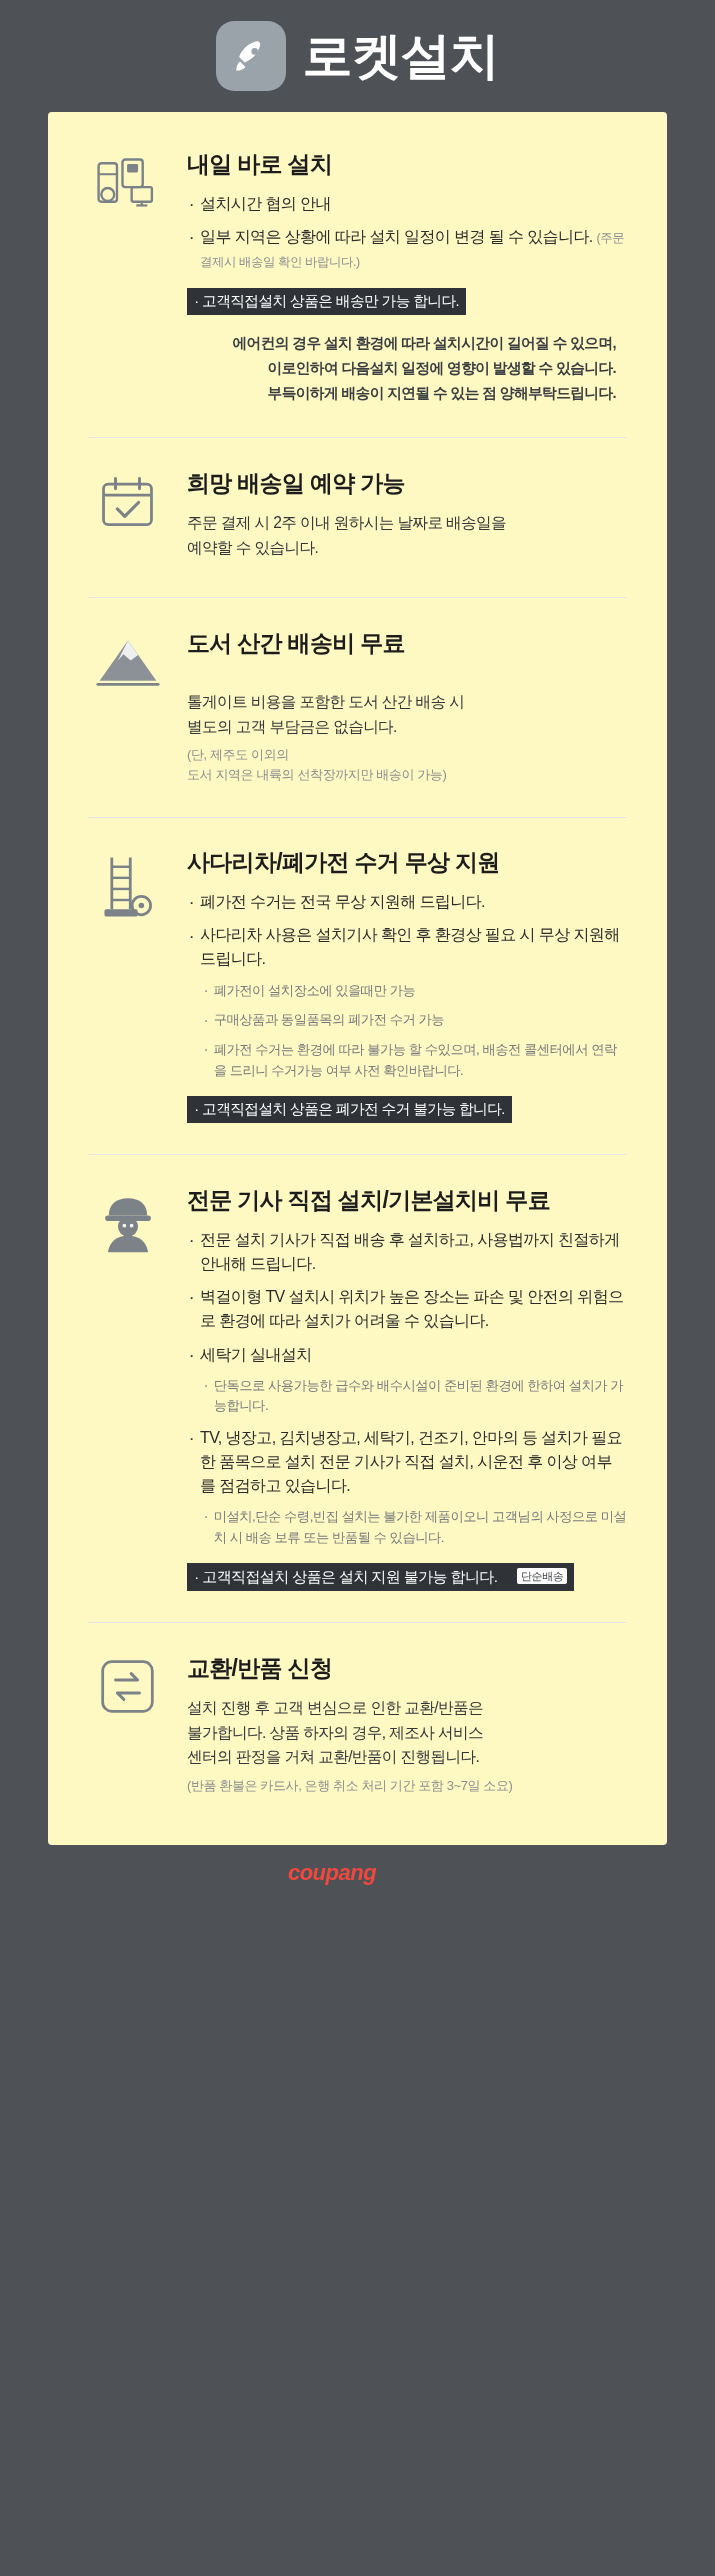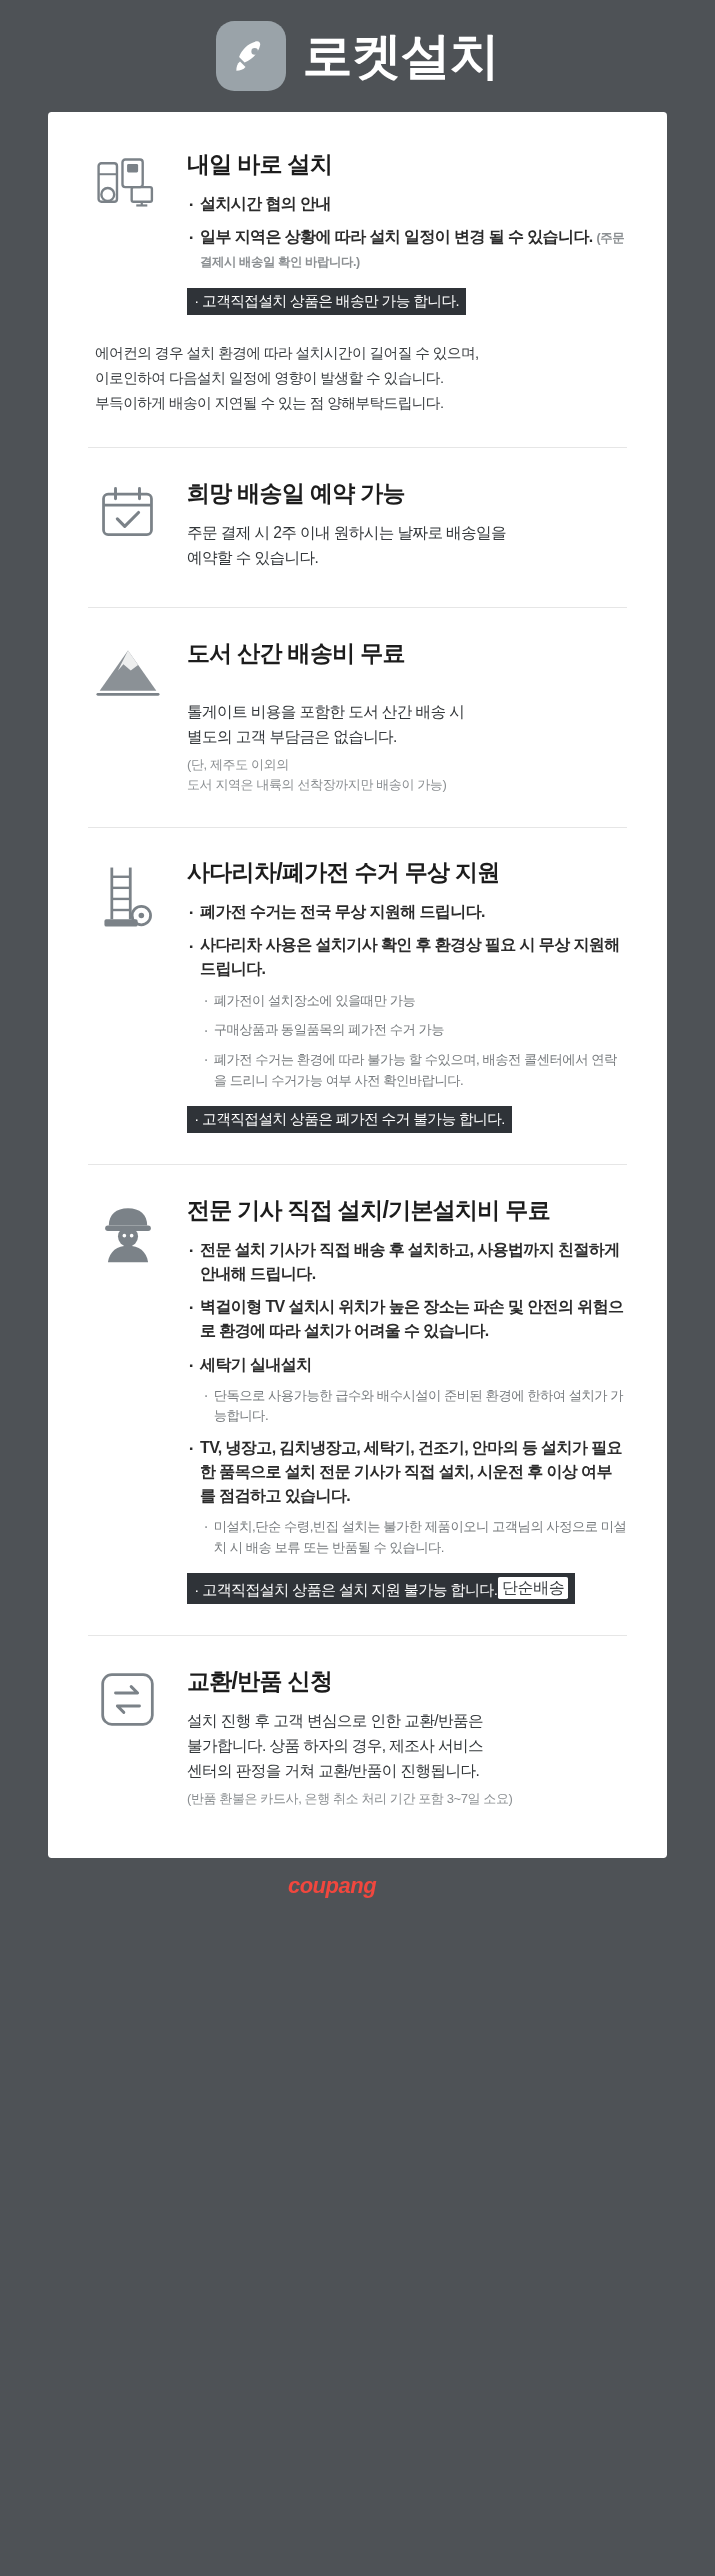--- a/index.html
+++ b/index.html
@@ -36,21 +36,21 @@
   .brand-title {
     color: #ffffff;
     font-size: 50px;
     font-weight: bold;
     letter-spacing: -0.9px;
     line-height: 1;
   }
 
   
   .card {
-    background: #ffffff;
+    background: #fef9c3;
     margin: 0 48px;
     border-radius: 3.7px;
     padding: 7.3px 0 18.3px 0;
   }
 
   .section {
     padding: 31px 40px 31px 40px;
     display: flex;
     gap: 20px;
     align-items: flex-start;
@@ -79,21 +79,20 @@
   }
 
   .lvl1 {
     font-size: 16px;
     color: #2b2b2b;
     line-height: 1.5;
     letter-spacing: -0.6px;
     margin: 0 0 9.2px 0;
     padding-left: 13px;
     position: relative;
-    font-weight: bold;
   }
   .lvl1::before {
     content: "·";
     position: absolute;
     left: 1.8px; top: -0.9px;
     font-size: 17.4px;
     color: #2b2b2b;
   }
 
   .lvl2 {
@@ -128,46 +127,47 @@
   }
   .plain-gray {
     font-size: 13px;
     color: #8b8f92;
     line-height: 1.55;
     letter-spacing: -0.4px;
     margin: 0;
   }
 
   .centered-note {
-    text-align: left;
+    text-align: right;
     font-size: 14.7px;
     color: #3a3e41;
     line-height: 1.7;
     letter-spacing: -0.6px;
-    margin: 26px 11px 0 11px;
+    margin: 16px 11px 0 11px;
+    font-weight: bold;
   }
 
   .highlight {
     display: inline-block;
     background: #2f3338;
     color: #ffffff;
     font-size: 14.7px;
     letter-spacing: -0.6px;
     padding: 3.7px 7.3px 4.6px 7.3px;
     margin-top: 5.5px;
     line-height: 1.3;
   }
   .highlight.big { font-size: 15px; }
   .tag-lite {
     display: inline-block;
     background: #ffffff;
     color: #3a3e41;
-    font-size: 16px;
+    font-size: 11px;
     padding: 0.9px 3.7px;
-    margin-left: 1px;
+    margin-left: 20px;
     vertical-align: 1.8px;
     border-radius: 1.8px;
     letter-spacing: -0.4px;
   }
 
   
   .footer {
     padding: 14.7px 51px 3.7px 0;
     display: flex;
     justify-content: center;

